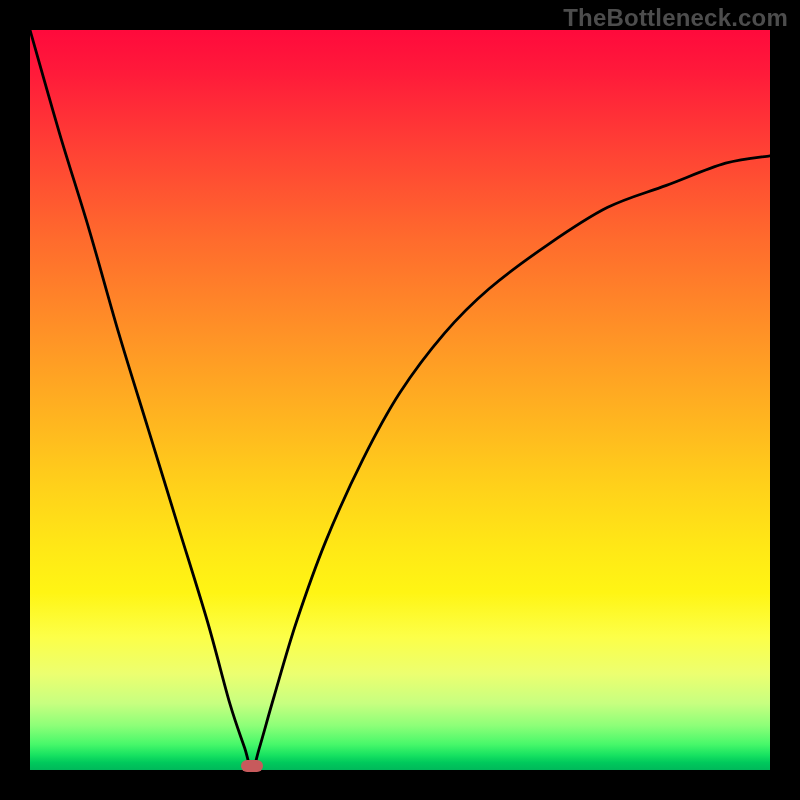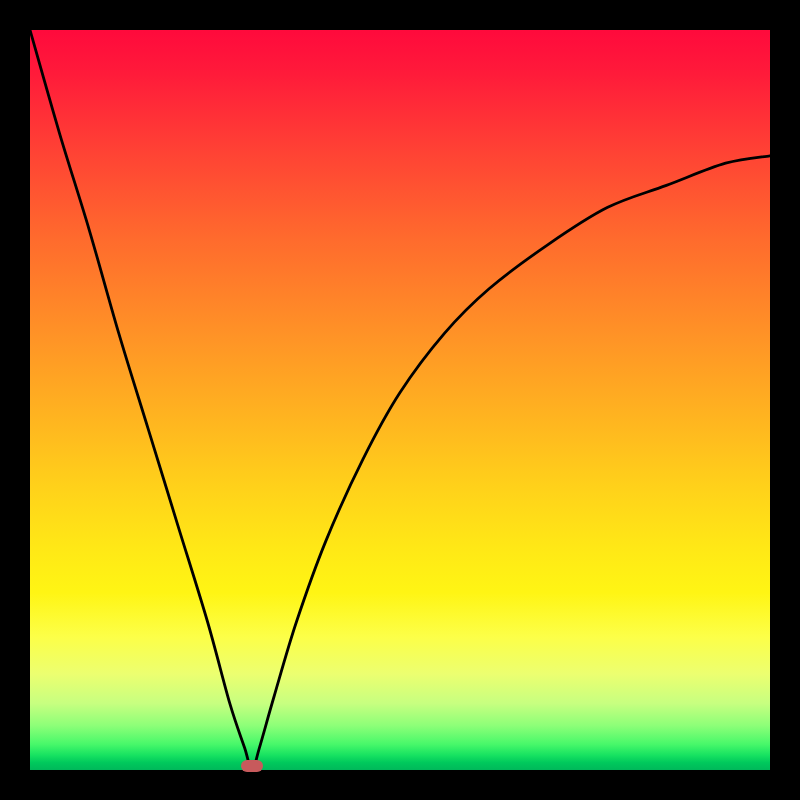--- a/index.html
+++ b/index.html
@@ -75,20 +75,21 @@
     height: 12px;
     border-radius: 6px;
     background: #c75a5c;
     transform: translate(-50%, -50%);
   }
 </style>
 </head>
 <body>
 <div class="frame">
 
+  <div class="watermark">TheBottleneck.com</div>
 
   <div class="plot-area">
 
     <svg class="curve-svg" viewBox="0 0 740 740" preserveAspectRatio="none">
       <path id="curvePath" class="curve-path" d="M 0.00 0.00 C 4.93 17.27, 19.73 70.30, 29.60 103.60 C 39.47 136.90, 49.33 166.50, 59.20 199.80 C 69.07 233.10, 78.93 270.10, 88.80 303.40 C 98.67 336.70, 108.53 367.53, 118.40 399.60 C 128.27 431.67, 138.13 463.73, 148.00 495.80 C 157.87 527.87, 168.97 562.40, 177.60 592.00 C 186.23 621.60, 193.63 652.43, 199.80 673.40 C 205.97 694.37, 210.90 706.70, 214.60 717.80 C 218.30 728.90, 219.53 740.00, 222.00 740.00 C 224.47 740.00, 225.70 730.13, 229.40 717.80 C 233.10 705.47, 238.03 686.97, 244.20 666.00 C 250.37 645.03, 257.77 617.90, 266.40 592.00 C 275.03 566.10, 284.90 537.73, 296.00 510.60 C 307.10 483.47, 320.67 453.87, 333.00 429.20 C 345.33 404.53, 356.43 383.57, 370.00 362.60 C 383.57 341.63, 399.60 320.67, 414.40 303.40 C 429.20 286.13, 441.53 273.80, 458.80 259.00 C 476.07 244.20, 498.27 228.17, 518.00 214.60 C 537.73 201.03, 557.47 187.47, 577.20 177.60 C 596.93 167.73, 616.67 162.80, 636.40 155.40 C 656.13 148.00, 678.33 138.13, 695.60 133.20 C 712.87 128.27, 732.60 127.03, 740.00 125.80"></path>
     </svg>
 
     <div id="minMarker" class="marker" style="left: 222px; top: 736px;"></div>
   </div>
 

